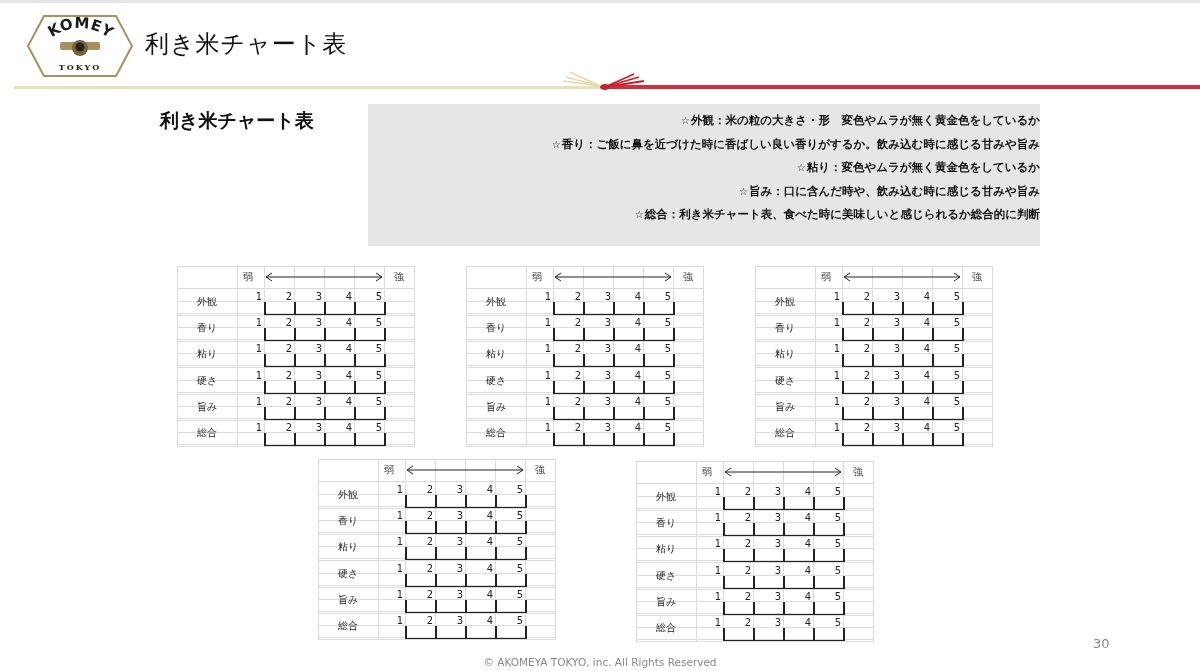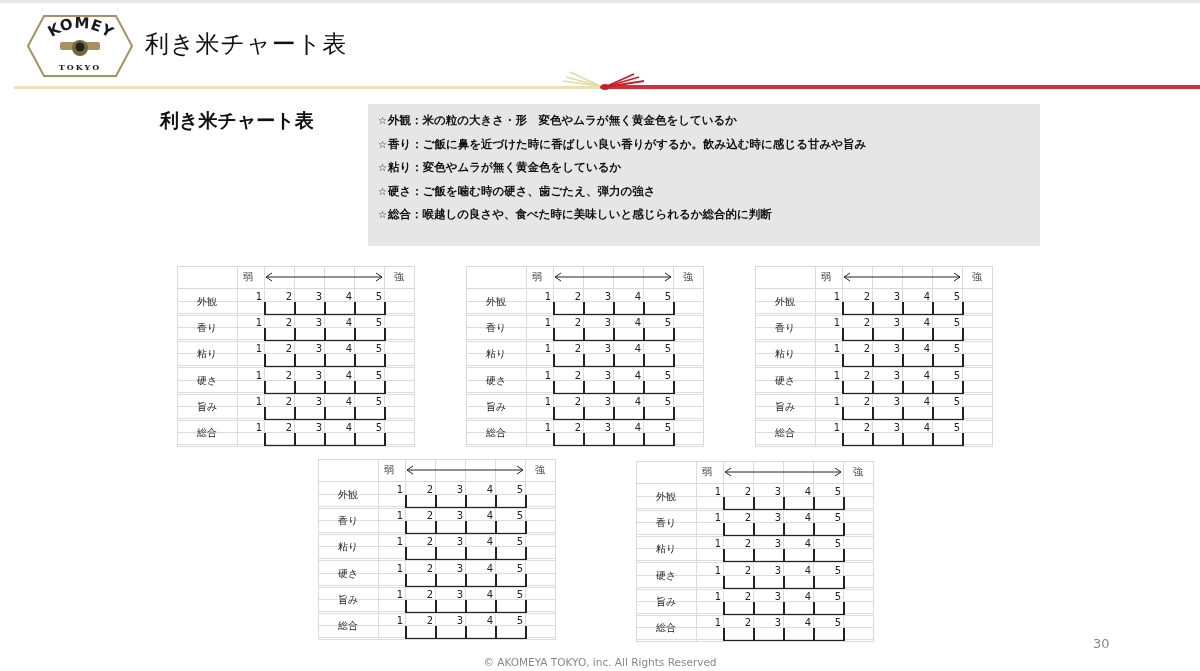--- a/index.html
+++ b/index.html
@@ -10,21 +10,21 @@
   .top-border { position: absolute; left: 0; top: 0; width: 1200px; height: 3px; background: #e6e6e6; }
   .logo { position: absolute; left: 26px; top: 14px; width: 108px; height: 64px; }
   .page-title { position: absolute; left: 145px; top: 28px; font-size: 24px; color: #111; letter-spacing: 1px; }
   .rule { position: absolute; left: 0; top: 60px; width: 1200px; height: 40px; }
 
   .section-heading { position: absolute; left: 160px; top: 108px; font-size: 19px; font-weight: bold; color: #111; }
   .desc-box {
     position: absolute; left: 368px; top: 104px; width: 672px; height: 142px;
     background: #e6e6e6; box-sizing: border-box; padding: 5px 0 0 10px;
   }
-  .desc-line { font-size: 11.5px; font-weight: bold; height: 23.5px; line-height: 23.5px; white-space: nowrap; color: #111; }
+  .desc-line { font-size: 11.5px; font-weight: bold; height: 23.5px; line-height: 23.5px; white-space: nowrap; color: #111; text-align: right; }
   .desc-line .star { font-weight: normal; font-size: 10px; margin-right: 1px; }
 
   .rating-table { position: absolute; width: 238px; height: 181px; }
   .rt-grid { position: absolute; left: 0; top: 0; width: 238px; height: 181px; border: 1px solid #d9d9d9; box-sizing: border-box; }
   .rt-header { position: absolute; left: 0; top: 0; width: 238px; height: 23px; border-bottom: 1px solid #d9d9d9; box-sizing: border-box; }
   .rt-vline { position: absolute; top: 0; width: 1px; background: #dcdcdc; }
   .rt-weak, .rt-strong { position: absolute; top: 4px; font-size: 10px; color: #333; }
   .rt-arrow { position: absolute; top: 5px; height: 12px; }
   .rt-row { position: absolute; left: 0; width: 238px; height: 26px; }
   .rt-row .hline { position: absolute; left: 0; width: 238px; height: 1px; background: #dcdcdc; }
@@ -77,24 +77,24 @@
   <div class="desc-line">
     <span class="star">☆</span><span>外観</span>：<span>米の粒の大きさ・形　変色やムラが無く黄金色をしているか</span>
   </div>
   <div class="desc-line">
     <span class="star">☆</span><span>香り</span>：<span>ご飯に鼻を近づけた時に香ばしい良い香りがするか。飲み込む時に感じる甘みや旨み</span>
   </div>
   <div class="desc-line">
     <span class="star">☆</span><span>粘り</span>：<span>変色やムラが無く黄金色をしているか</span>
   </div>
   <div class="desc-line">
-    <span class="star">☆</span><span>硬さ</span>：<span>ご飯を噛む時の硬さ、歯ごたえ、弾力の強さ</span>
+    <span class="star">☆</span><span>旨み</span>：<span>口に含んだ時や、飲み込む時に感じる甘みや旨み</span>
   </div>
   <div class="desc-line">
-    <span class="star">☆</span><span>総合</span>：<span>喉越しの良さや、食べた時に美味しいと感じられるか総合的に判断</span>
+    <span class="star">☆</span><span>総合</span>：<span>利き米チャート表、食べた時に美味しいと感じられるか総合的に判断</span>
   </div>
 </div>
 
 <div id="tables-root">
     <div class="rating-table" style="left: 177px; top: 266px;">
       <div class="rt-grid"></div>
       <div class="rt-header"></div>
       <div class="rt-vline" style="left:60px;height:181px"></div>
       <div class="rt-vline" style="left:87px;height:181px"></div>
       <div class="rt-vline" style="left:117px;height:181px"></div>

